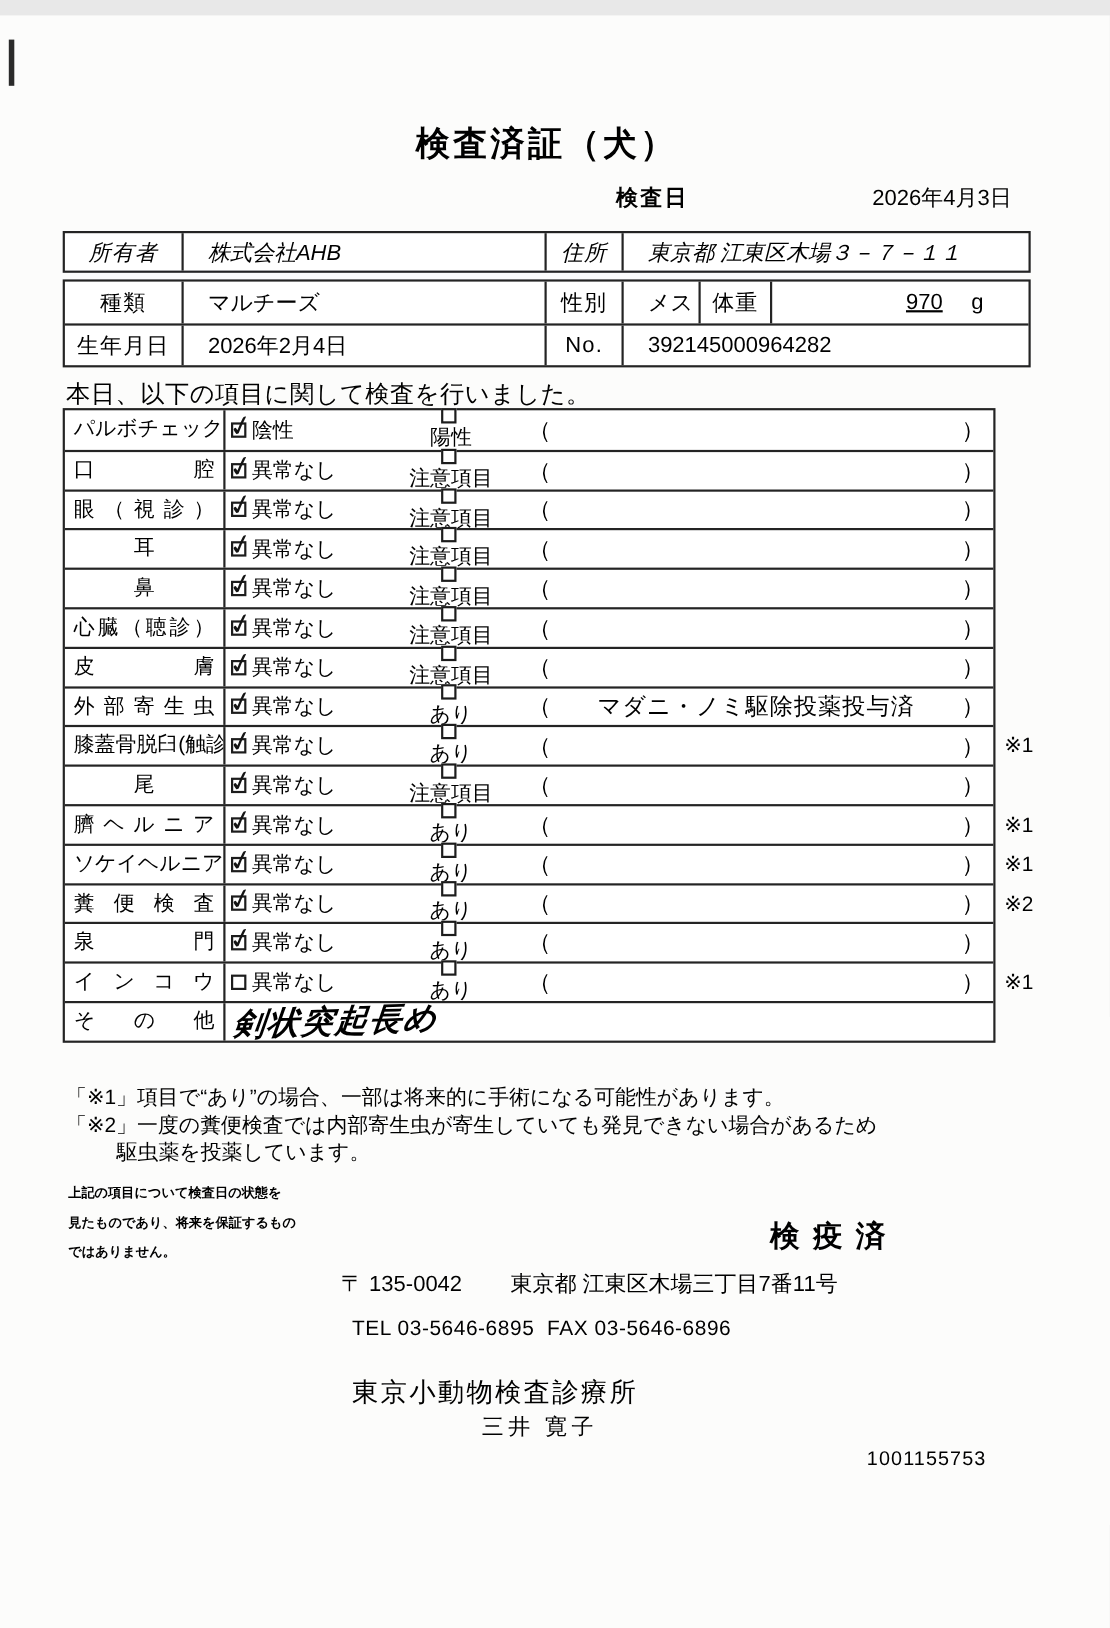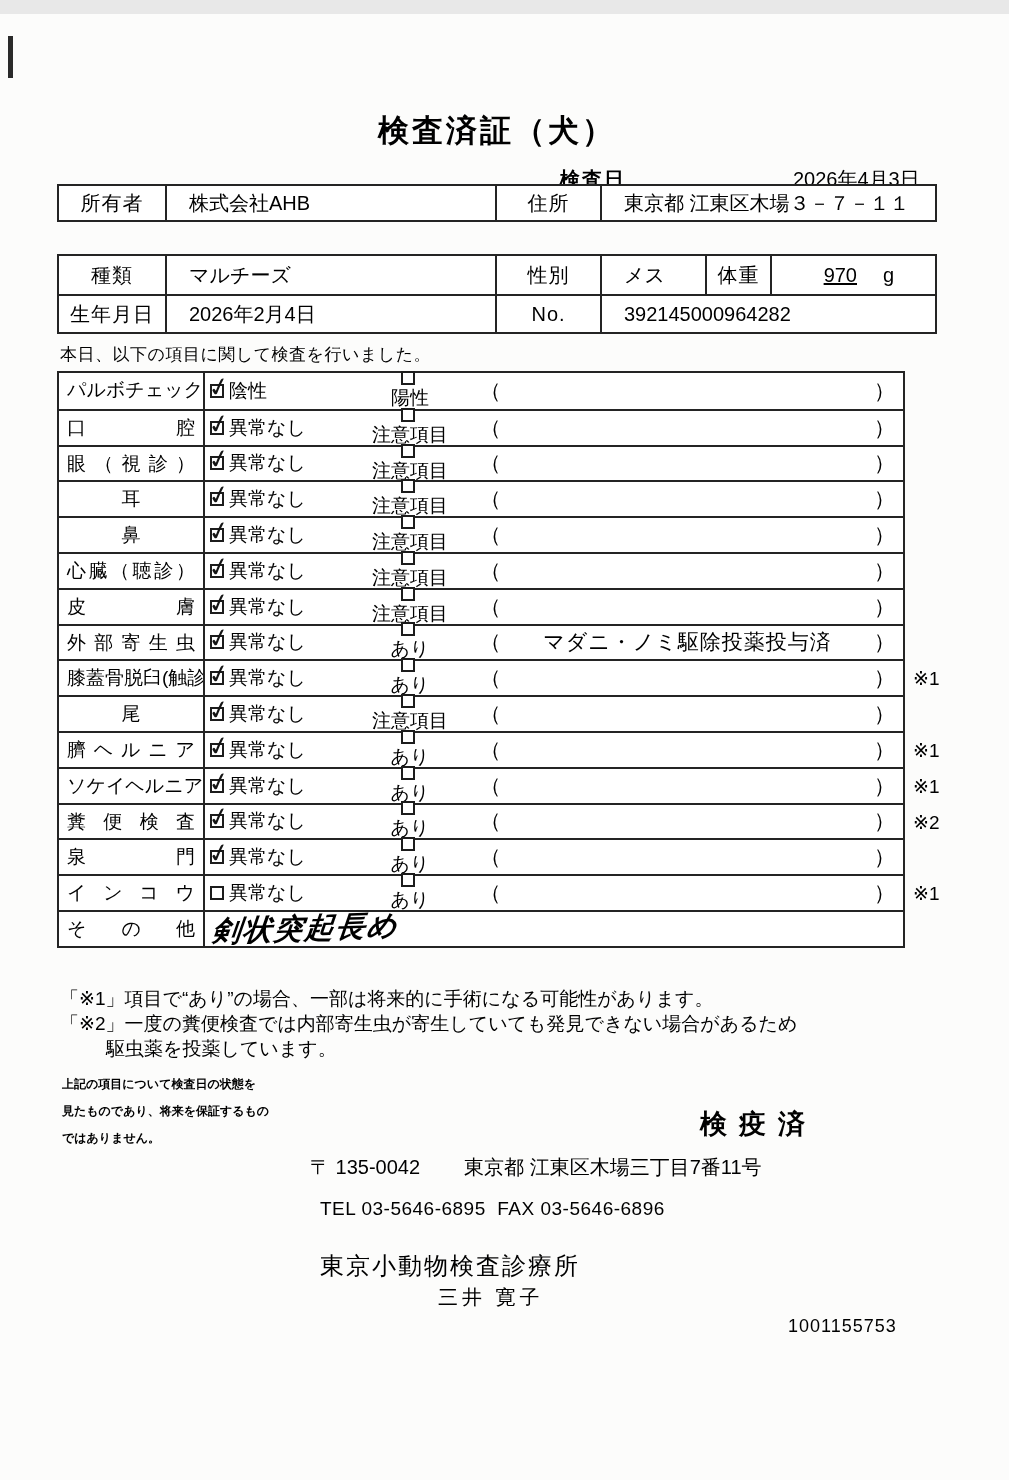--- a/index.html
+++ b/index.html
@@ -23,28 +23,28 @@
   .date-label { top:152px; left:560px; font-size:20px; letter-spacing:2px;font-weight:bold; }
   .date-value { top:152px; left:793px; font-size:20px; }
 
   .tbl { position:absolute; left:57px; width:880px; border:2px solid #242424; background:#fff; }
   .trow { display:flex; }
   .trow + .trow { border-top:2px solid #242424; }
   .tcell { border-right:2px solid #242424; display:flex; align-items:center;
            font-size:20px; padding:0 22px; white-space:nowrap; overflow:hidden; }
   .tcell.hd { justify-content:center; letter-spacing:1px; padding:0 4px; }
   .tcell.end { border-right:none; flex:1; }
-  .tbl-owner { top:170px; } .tbl-owner .trow { height:34px; }
+  .tbl-owner { top:196px;font-style:italic; } .tbl-owner .trow { height:34px; }
   .tbl-pet   { top:240px; } .tbl-pet .trow { height:38px; }
-  .w108{width:108px;} .w330{width:330px;} .w90{width:105px;} .w65{width:65px;}
+  .w108{width:108px;} .w330{width:330px;} .w90{width:70px;} .w65{width:65px;}
   .weight-cell { display:flex; }
   .weight-cell .wv { flex:1; text-align:right; padding-right:26px;text-decoration:underline; }
   .weight-cell .wu { width:30px; text-align:left; }
 
-  .intro { top:329px; left:60px; font-size:17px; letter-spacing:0.5px; }
+  .intro { top:329px; left:60px; font-size:22px; letter-spacing:0.5px; }
 
   .inspect { position:absolute; top:357px; left:57px; width:848px;
              border:2px solid #242424; background:#fff; }
   .irow { display:flex; position:relative; height:35.8px; }
   .irow + .irow { border-top:2px solid #242424; }
   .ilabel { width:146px; border-right:2px solid #242424; font-size:19px;
             line-height:33.8px; padding:0 8px; text-align:justify;
             text-align-last:justify; overflow:hidden; white-space:nowrap; }
   .ilabel.center { text-align:center; text-align-last:center; }
   .irest { flex:1; display:flex; align-items:center; padding-left:5px; position:relative; }

